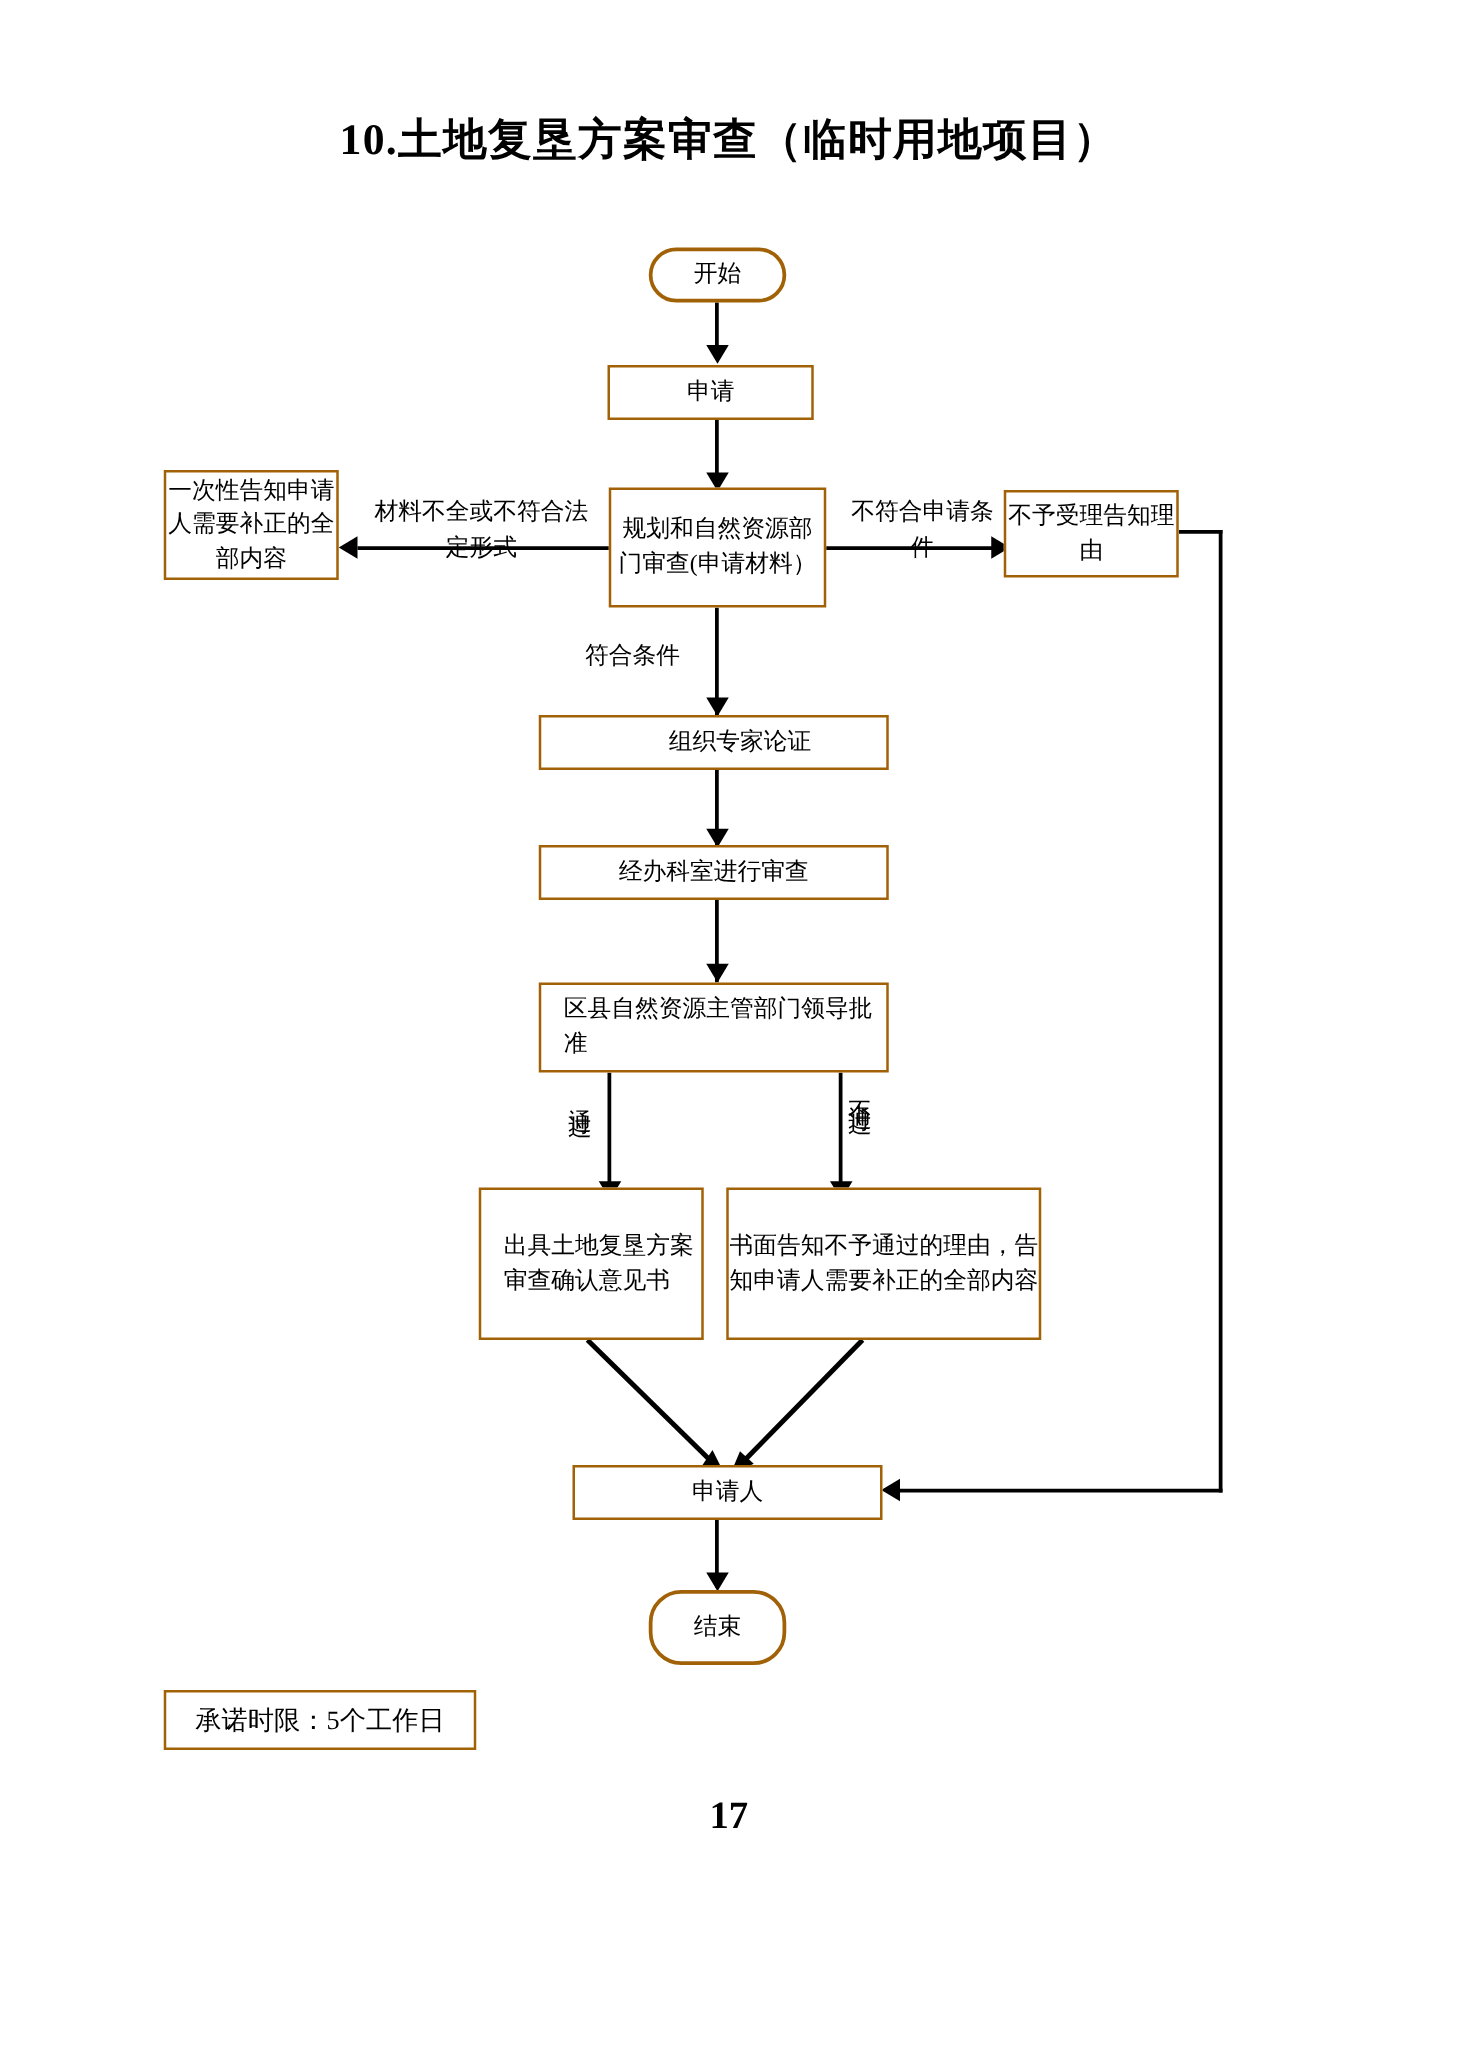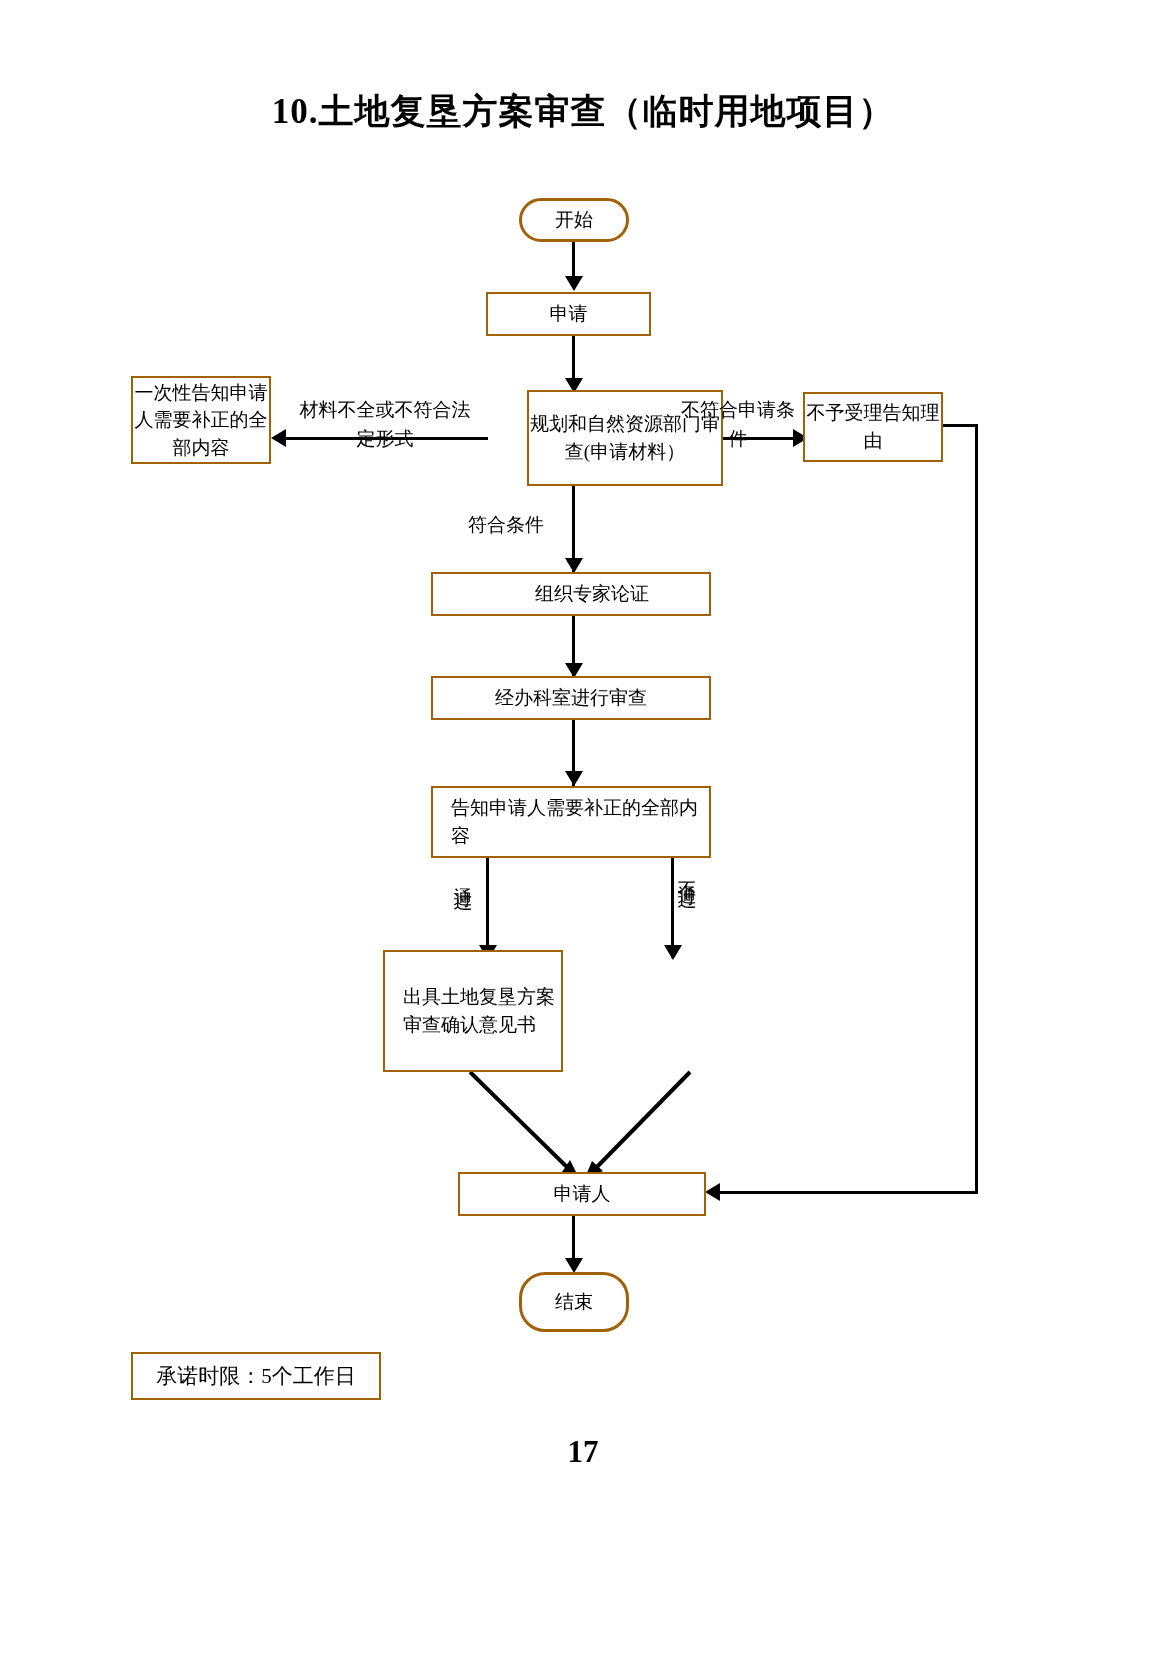--- a/index.html
+++ b/index.html
@@ -148,21 +148,21 @@
   <div class="vline" style="left:572px; top:242px; height:46px;"></div>
   <div class="arrow-down" style="left:565px; top:276px;"></div>
 
   <div class="node" style="left:486px; top:292px; width:165px; height:44px;">
     <span class="txt">申请</span>
   </div>
 
   <div class="vline" style="left:572px; top:336px; height:56px;"></div>
   <div class="arrow-down" style="left:565px; top:378px;"></div>
 
-  <div class="node" style="left:487px; top:390px; width:196px; height:96px; font-size:19px;margin-left:40px;">
+  <div class="node" style="left:487px; top:390px; width:174px; height:96px; font-size:19px;">
     <span class="txt">规划和自然资源部门审查(申请材料）</span>
   </div>
 
   <div class="hline" style="left:286px; top:437px; width:202px;"></div>
   <div class="arrow-left" style="left:271px; top:429px;"></div>
   <div class="edge-label" style="left:292px; top:396px; width:186px;">材料不全或不符合法定形式</div>
 
   <div class="node" style="left:131px; top:376px; width:140px; height:88px;">
     <span class="txt">一次性告知申请人需要补正的全部内容</span>
   </div>
@@ -192,35 +192,38 @@
   <div class="arrow-down" style="left:565px; top:663px;"></div>
 
   <div class="node" style="left:431px; top:676px; width:280px; height:44px;">
     <span class="txt">经办科室进行审查</span>
   </div>
 
   <div class="vline" style="left:572px; top:720px; height:66px;"></div>
   <div class="arrow-down" style="left:565px; top:771px;"></div>
 
   <div class="node align-left-wrap" style="left:431px; top:786px; width:280px; height:72px;">
-    <span class="txt">告知申请人需要补正的全部内容</span>
+    <span class="txt">区县自然资源主管部门领导批准</span>
   </div>
 
   <div class="vline" style="left:486px; top:858px; height:100px;"></div>
   <div class="arrow-down" style="left:479px; top:945px;"></div>
   <div class="edge-label vertical" style="left:452px; top:872px;">通过</div>
 
   <div class="vline" style="left:671px; top:858px; height:100px;"></div>
   <div class="arrow-down" style="left:664px; top:945px;"></div>
   <div class="edge-label vertical" style="left:676px; top:866px;">不通过</div>
 
   <div class="node align-left-wrap" style="left:383px; top:950px; width:180px; height:122px;">
     <span class="txt">出具土地复垦方案审查确认意见书</span>
   </div>
 
+  <div class="node" style="left:581px; top:950px; width:252px; height:122px;">
+    <span class="txt">书面告知不予通过的理由，告知申请人需要补正的全部内容</span>
+  </div>
 
   <div class="node" style="left:458px; top:1172px; width:248px; height:44px;">
     <span class="txt">申请人</span>
   </div>
 
   <div class="vline" style="left:572px; top:1216px; height:54px;"></div>
   <div class="arrow-down" style="left:565px; top:1258px;"></div>
 
   <div class="node terminator" style="left:519px; top:1272px; width:110px; height:60px;">
     <span class="txt">结束</span>

